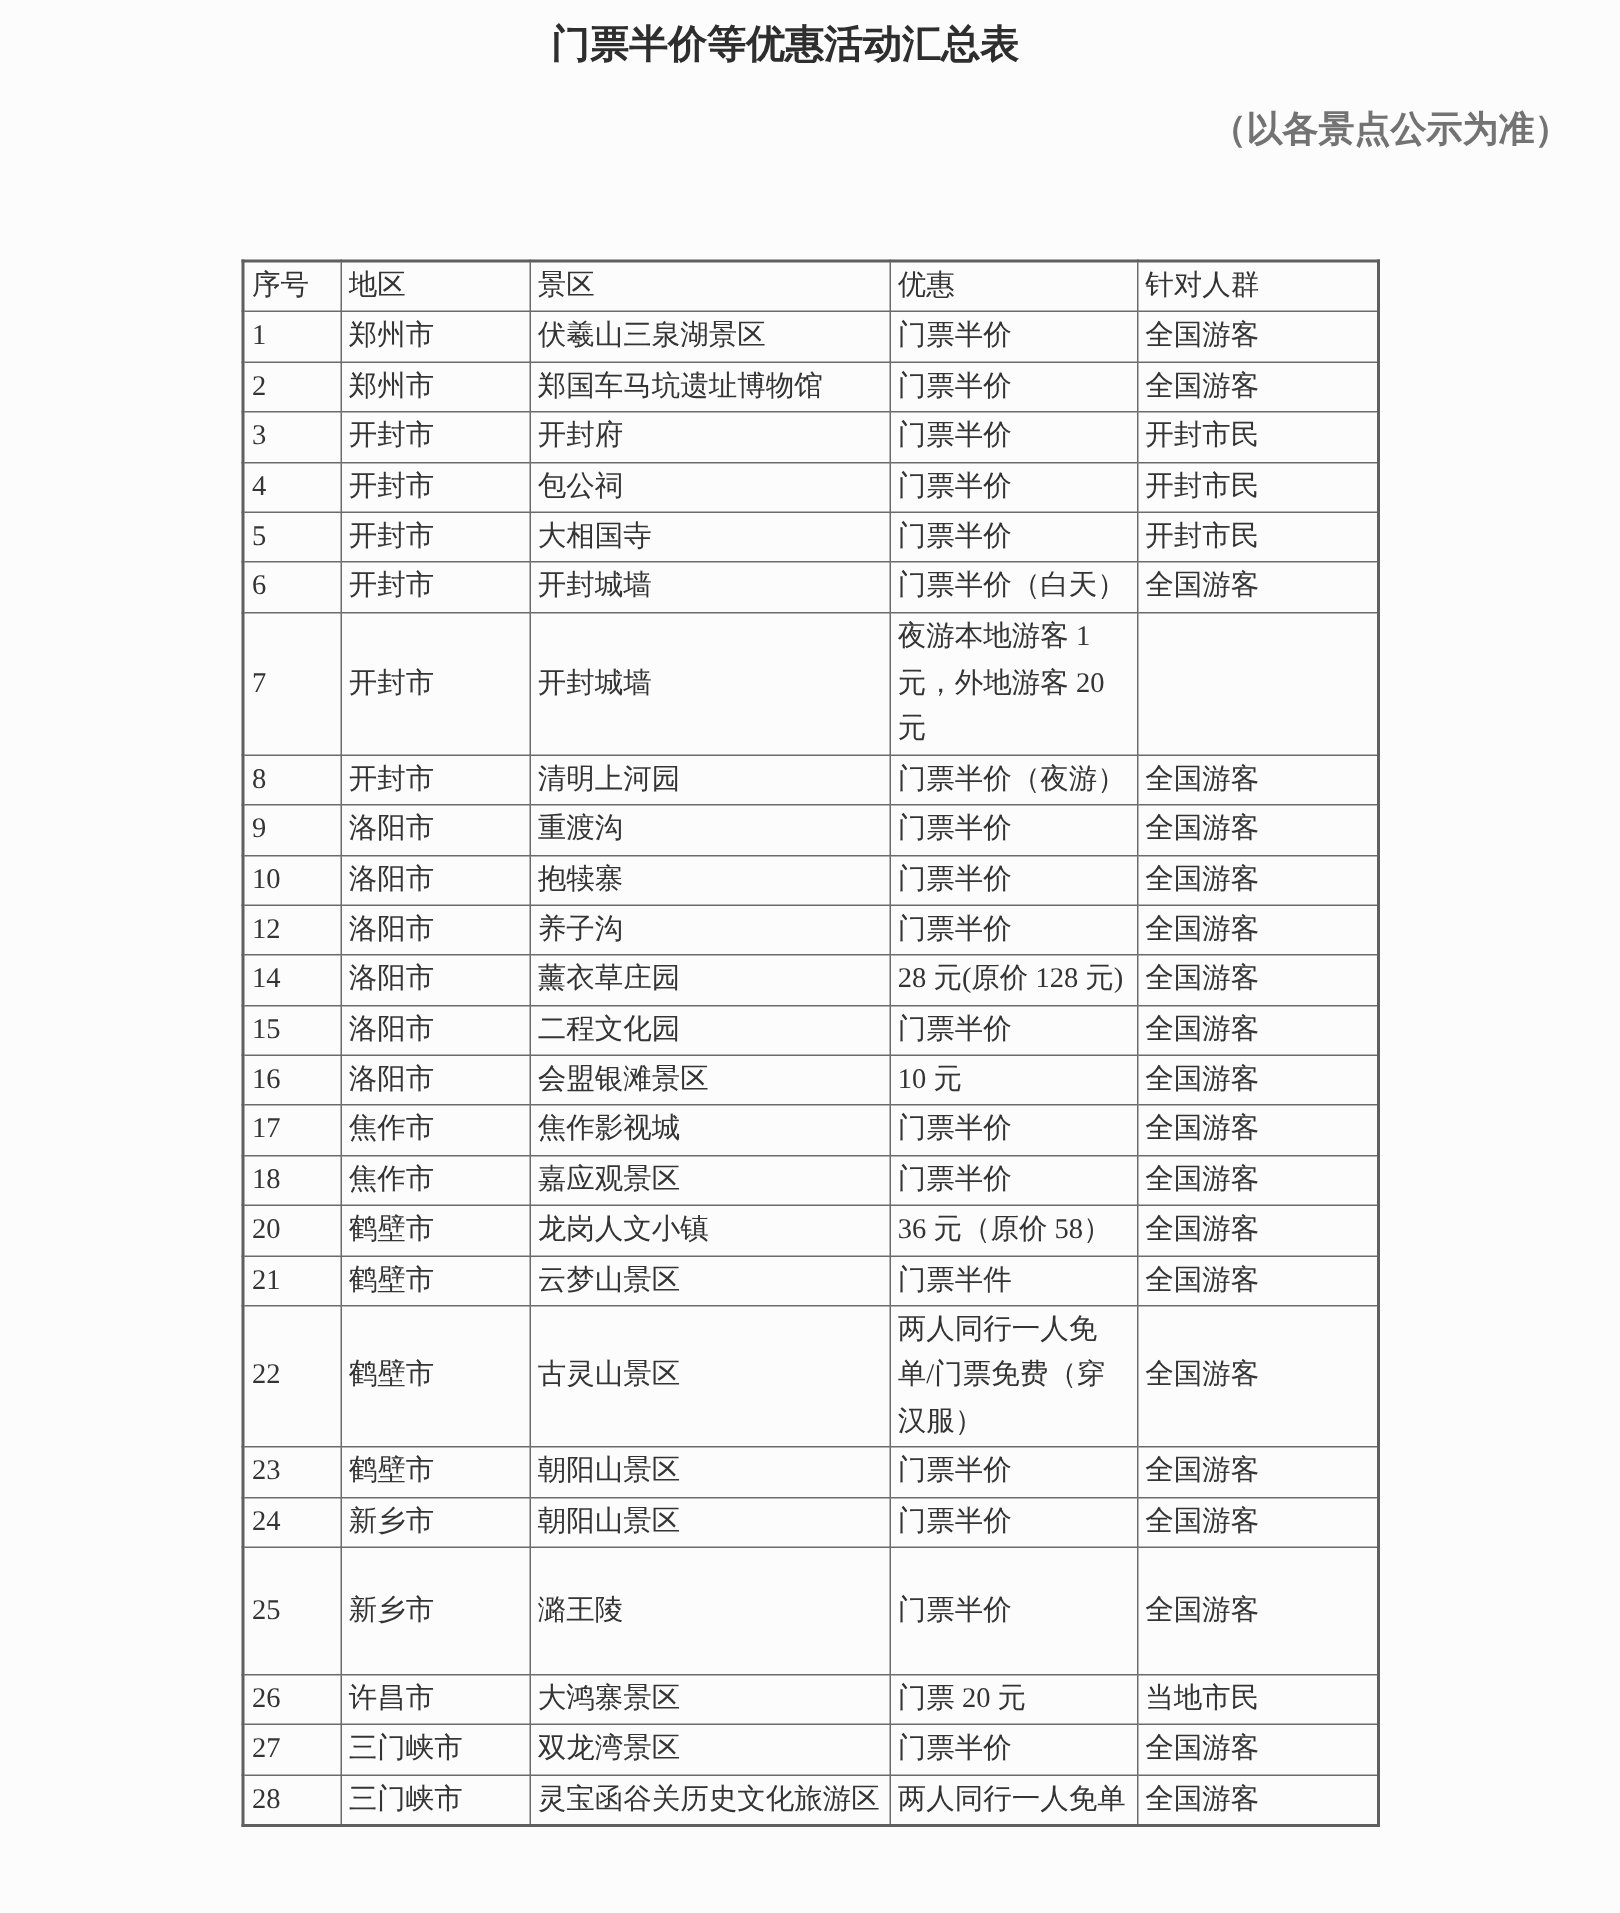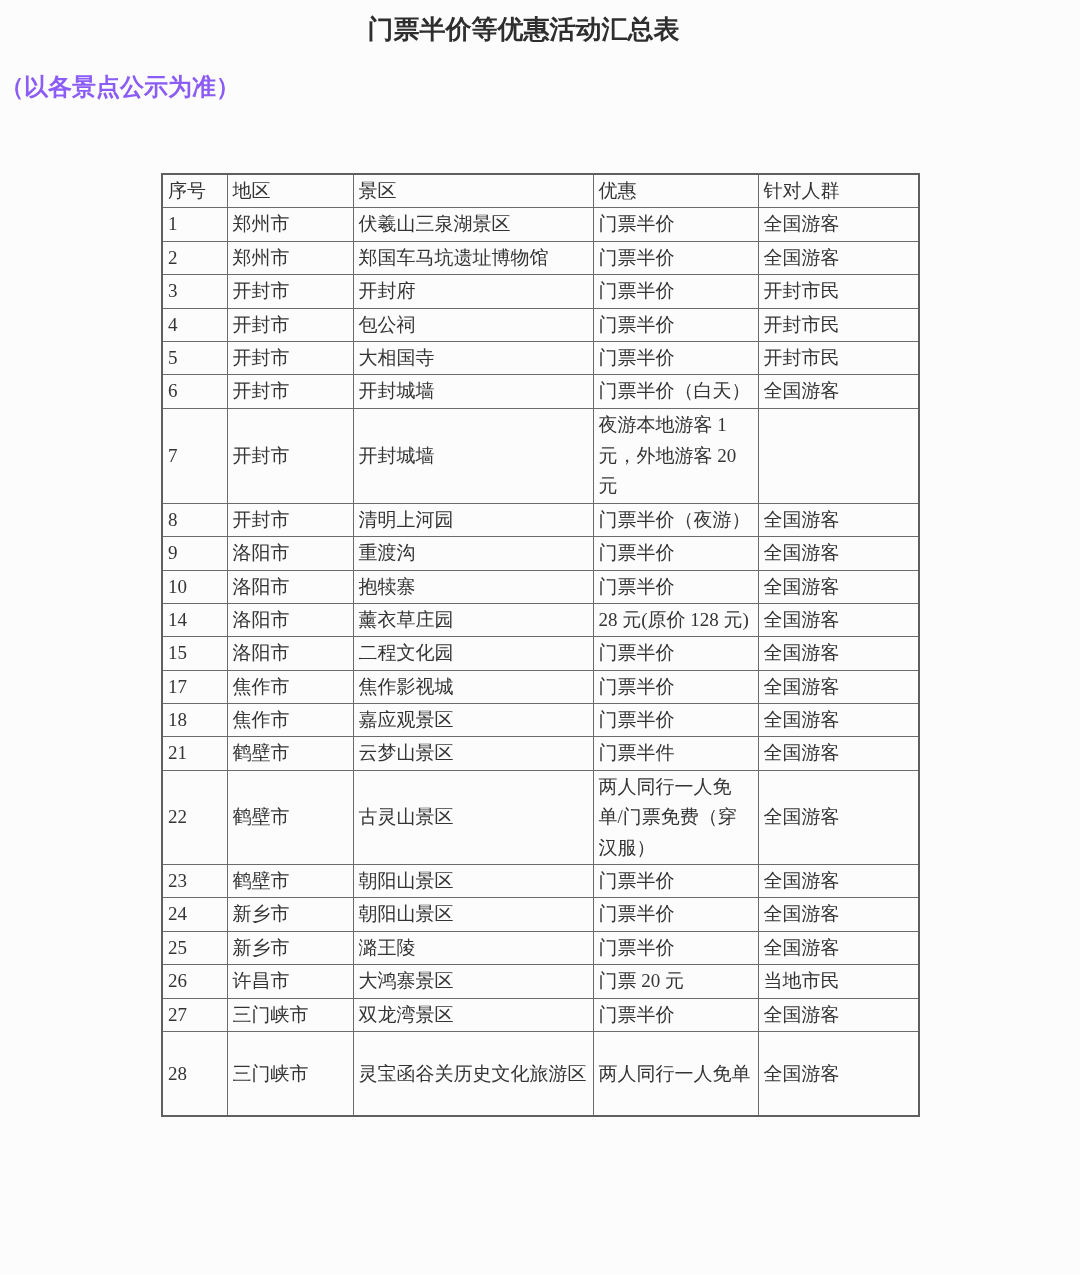--- a/index.html
+++ b/index.html
@@ -20,25 +20,25 @@
     margin: 0;
     padding-top: 14px;
     text-align: center;
     font-size: 26px;
     font-weight: bold;
     line-height: 31px;
     color: #2e2e2e;
   }
   .subtitle {
     margin-top: 28px;
-    text-align: left;
+    text-align: right;
     font-size: 24px;
     font-weight: bold;
     line-height: 28px;
-    color: #8b5cf6;
+    color: #737373;
   }
   table.summary-table {
     position: absolute;
     left: 161px;
     top: 173px;
     width: 757px;
     border-collapse: collapse;
     table-layout: fixed;
     border: 2px solid #5f5f5f;
   }
@@ -155,45 +155,66 @@
           <td>全国游客</td>
         </tr>
         <tr>
           <td>10</td>
           <td>洛阳市</td>
           <td>抱犊寨</td>
           <td>门票半价</td>
           <td>全国游客</td>
         </tr>
         <tr>
+          <td>12</td>
+          <td>洛阳市</td>
+          <td>养子沟</td>
+          <td>门票半价</td>
+          <td>全国游客</td>
+        </tr>
+        <tr>
           <td>14</td>
           <td>洛阳市</td>
           <td>薰衣草庄园</td>
           <td>28 元(原价 128 元)</td>
           <td>全国游客</td>
         </tr>
         <tr>
           <td>15</td>
           <td>洛阳市</td>
           <td>二程文化园</td>
           <td>门票半价</td>
+          <td>全国游客</td>
+        </tr>
+        <tr>
+          <td>16</td>
+          <td>洛阳市</td>
+          <td>会盟银滩景区</td>
+          <td>10 元</td>
           <td>全国游客</td>
         </tr>
         <tr>
           <td>17</td>
           <td>焦作市</td>
           <td>焦作影视城</td>
           <td>门票半价</td>
           <td>全国游客</td>
         </tr>
         <tr>
           <td>18</td>
           <td>焦作市</td>
           <td>嘉应观景区</td>
           <td>门票半价</td>
+          <td>全国游客</td>
+        </tr>
+        <tr>
+          <td>20</td>
+          <td>鹤壁市</td>
+          <td>龙岗人文小镇</td>
+          <td>36 元（原价 58）</td>
           <td>全国游客</td>
         </tr>
         <tr>
           <td>21</td>
           <td>鹤壁市</td>
           <td>云梦山景区</td>
           <td>门票半件</td>
           <td>全国游客</td>
         </tr>
         <tr>

